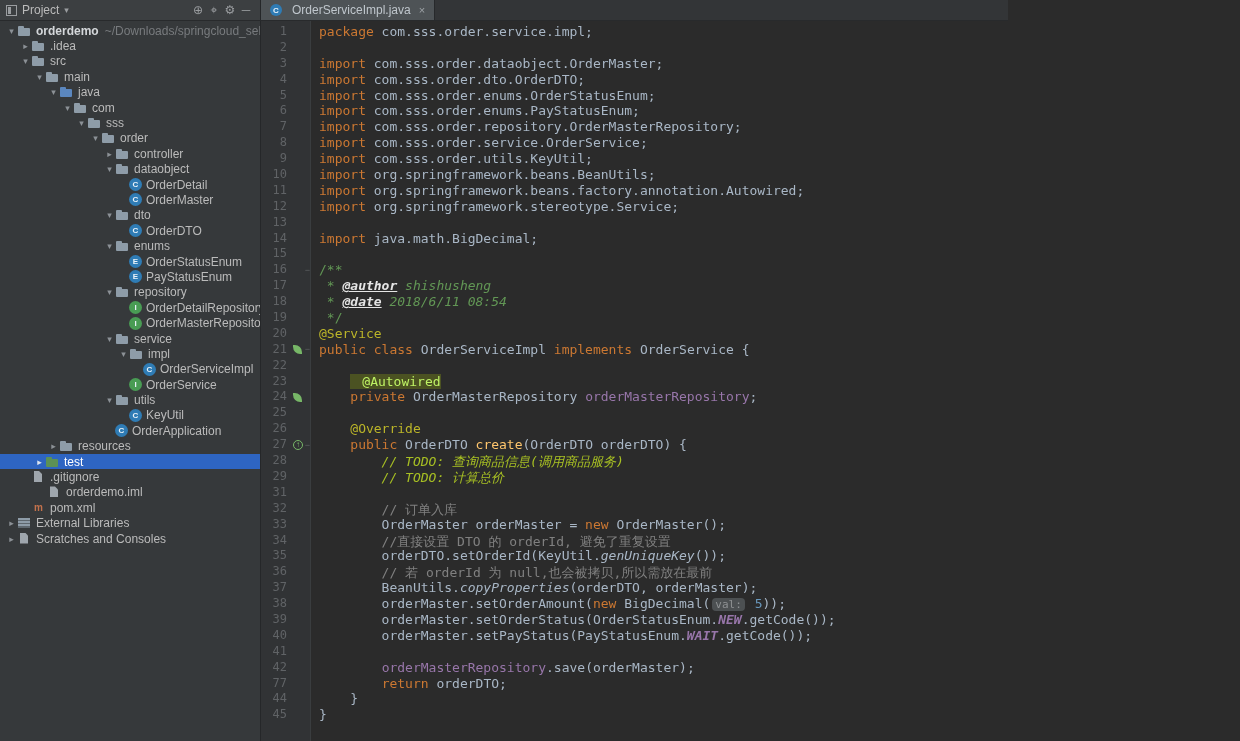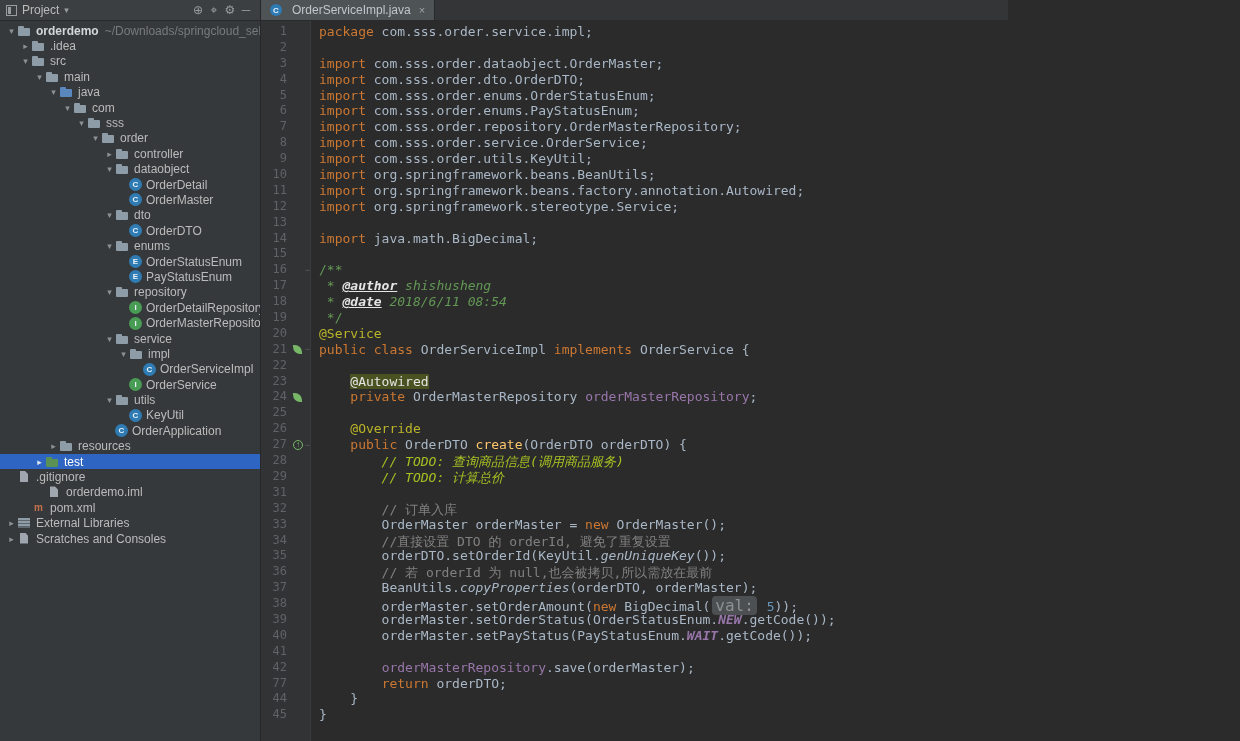--- a/index.html
+++ b/index.html
@@ -67,32 +67,32 @@
   .gicon { display:inline-block; }
   .g-spring-bean { width:9px; height:9px; margin-left:2px; background:#77B767; border-radius:0 80% 0 80%; }
   .g-override { width:10px; height:10px; margin-left:2px; border:1px solid #77B767; border-radius:50%;
                 color:#77B767; font-size:8px; line-height:8px; text-align:center; }
   .foldm { margin-left:auto; color:#606366; font-size:9px; line-height:9px; padding-right:1px; }
   .codetxt { white-space:pre; padding-left:8px; font:13px "DejaVu Sans Mono","DejaVu Sans",monospace; color:#A9B7C6;text-align:right; }
 
   .s-k  { color:#CC7832; }
   .s-p  { color:#A9B7C6; }
   .s-a  { color:#BBB529; }
-  .s-ah { color:#e5e5e5; background:#4B5222; }
+  .s-ah { color:#bef264; background:#4B5222;padding-left:12px; }
   .s-c  { color:#808080; }
   .s-d  { color:#629755; }
   .s-dt { color:#e5e5e5; font-weight:bold; font-style:italic; text-decoration:underline; }
   .s-di { color:#629755; font-style:italic; }
   .s-t  { color:#A8C023; font-style:italic; }
   .s-f  { color:#9876AA; }
   .s-md { color:#FFC66D;margin-top:38px; }
   .s-sm { color:#A9B7C6; font-style:italic; }
   .s-cn { color:#9876AA; font-style:italic; font-weight:bold; }
   .s-num{ color:#6897BB; }
-  .s-il { background:#4C5052; color:#8E9193; border-radius:4px; padding:0 3px; margin:0 2px; font-size:16px; }
+  .s-il { background:#4C5052; color:#8E9193; border-radius:4px; padding:0 3px; margin:0 2px; font-size:11px; }
 
   .scrollbar { position:absolute; right:0; top:0; bottom:0; width:11px; }
 </style>
 </head>
 <body>
 
 <div class="app">
   <div class="topbar">
     <div class="panel-header">
       <span class="win-icon"></span>
@@ -257,21 +257,21 @@
           <div class="tree-row" style="padding-left: 48px;">
             <span class="chev">▸</span>
             <span class="ticon ticon-folder"></span>
             <span class="tlabel">resources</span>
           </div>
           <div class="tree-row selected" style="padding-left: 34px;">
             <span class="chev">▸</span>
             <span class="ticon ticon-test-folder"></span>
             <span class="tlabel">test</span>
           </div>
-          <div class="tree-row" style="padding-left: 6px;">
+          <div class="tree-row" style="padding-left: 20px;">
             <span class="chev"></span>
             <span class="ticon ticon-file"></span>
             <span class="tlabel">.gitignore</span>
           </div>
           <div class="tree-row" style="padding-left: 36px;">
             <span class="chev"></span>
             <span class="ticon ticon-file"></span>
             <span class="tlabel">orderdemo.iml</span>
           </div>
           <div class="tree-row" style="padding-left: 20px;">

